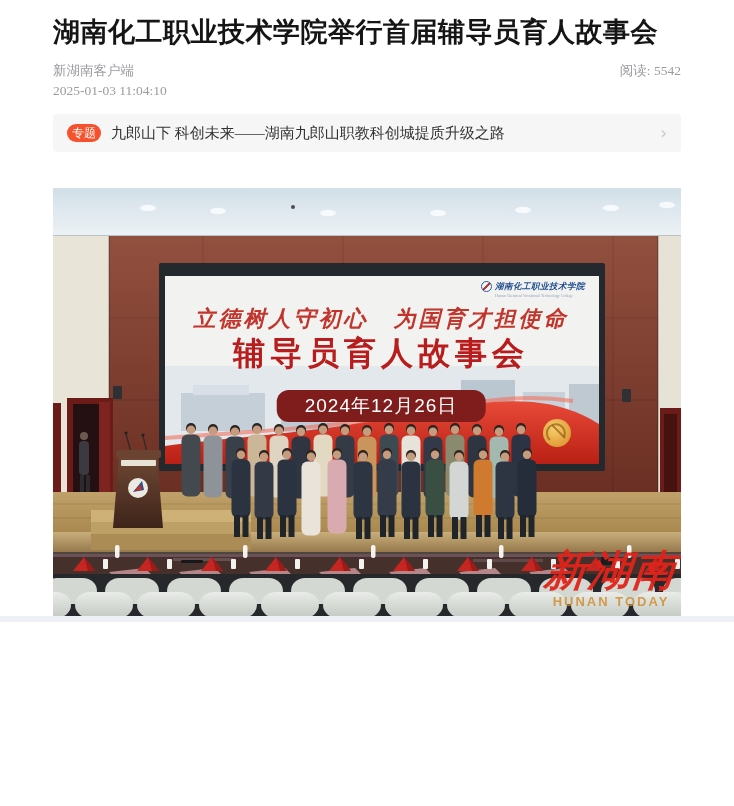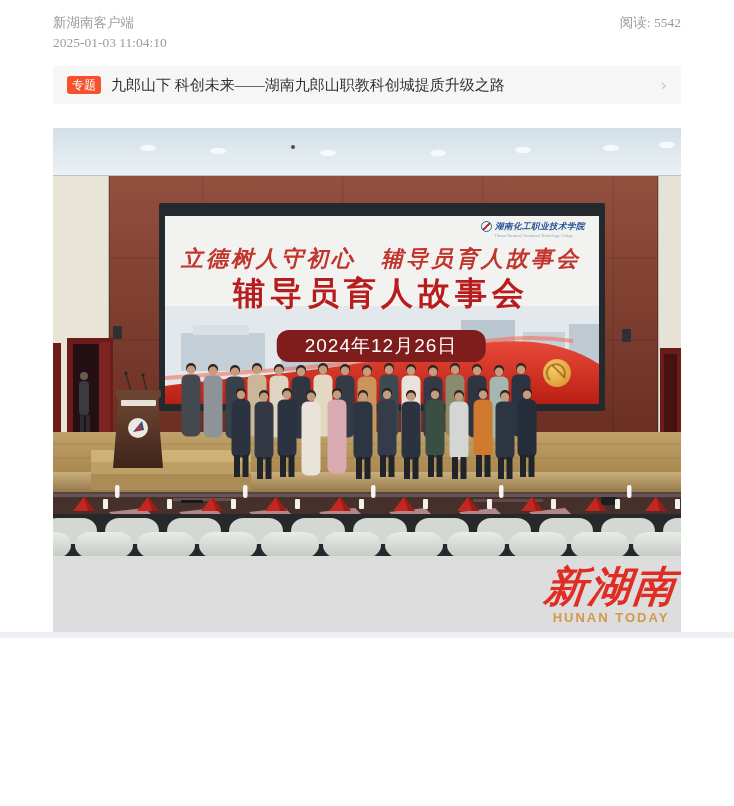--- a/index.html
+++ b/index.html
@@ -21,34 +21,34 @@
   .meta { margin-top:13px; display:flex; justify-content:space-between; align-items:flex-start;gap:44px; }
   .meta-left div { font-size:13.5px; color:#9b9ba1; line-height:20px; }
   .reads { font-size:13.5px; color:#9b9ba1; line-height:20px; }
 
   .topic-bar {
     margin-top:13px; height:38px; background:#f6f6f6; border-radius:4px;
     display:flex; align-items:center; gap:10px; padding:0 14px; cursor:pointer;
   }
   .badge {
     background:#f4512c; color:#fff; font-size:12px; line-height:1;
-    padding:3px 5px; border-radius:3px; flex:0 0 auto;
+    padding:3px 5px; border-radius:9px; flex:0 0 auto;
     font-family:"Liberation Sans","DejaVu Sans",sans-serif;
   }
   .topic-title { font-size:15px; color:#333; white-space:nowrap; overflow:hidden; }
   .chev { margin-left:auto; color:#c9c9c9; font-size:17px; line-height:1;
           font-family:"DejaVu Sans",sans-serif; }
 
   p.body-text {
     margin-top:27px;
     font-size:21px; line-height:34px; text-align:justify; text-indent:2em;
     color:#0e0e0e; letter-spacing:0.2px;
   }
 
-  .photo { position:relative; width:628px; height:504px; margin-top:24px;
+  .photo { position:relative; width:628px; height:428px; margin-top:36px;
            overflow:hidden; background:#ddd; }
   .photo svg { position:absolute; left:0; top:0; display:block; }
 
   
   .screen-logo { position:absolute; left:428px; top:93px; display:flex; gap:3px;
                  align-items:flex-start; }
   .logo-circle { width:11px; height:11px; border-radius:50%; border:1px solid #2a5a9c;
                  background:
                    linear-gradient(135deg, transparent 44%, #c0392b 44%, #c0392b 58%, transparent 58%),
                    #f5f7fa; }
@@ -82,20 +82,21 @@
            font-family:"Liberation Sans","DejaVu Sans",sans-serif; }
 
   .bottom-strip { width:734px; height:6px; background:#edf1f6; margin-top:0; }
 </style>
 </head>
 <body>
 
 <div class="page">
   <div class="content">
 
+    <h1 class="title">湖南化工职业技术学院举行首届辅导员育人故事会</h1>
 
     <div class="meta">
       <div class="meta-left">
         <div>新湖南客户端</div>
         <div>2025-01-03 11:04:10</div>
       </div>
       <div class="reads">阅读: 5542</div>
     </div>
 
     <div class="topic-bar">
@@ -438,21 +439,21 @@
           </g>
       </svg>
 
       <div class="screen-logo">
         <span class="logo-circle"></span>
         <span class="logo-text">
           <span class="logo-cn">湖南化工职业技术学院</span>
           <span class="logo-en">Hunan Chemical Vocational Technology College</span>
         </span>
       </div>
-      <div class="slogan">立德树人守初心　辅导员育人故事会</div>
+      <div class="slogan">立德树人守初心　为国育才担使命</div>
       <div class="event-title">辅导员育人故事会</div>
       <div class="date-pill">2024年12月26日</div>
 
       <div class="watermark">
         <span class="wm-cn">新湖南</span>
         <span class="wm-en">HUNAN TODAY</span>
       </div>
     </div>
   </div>
 

